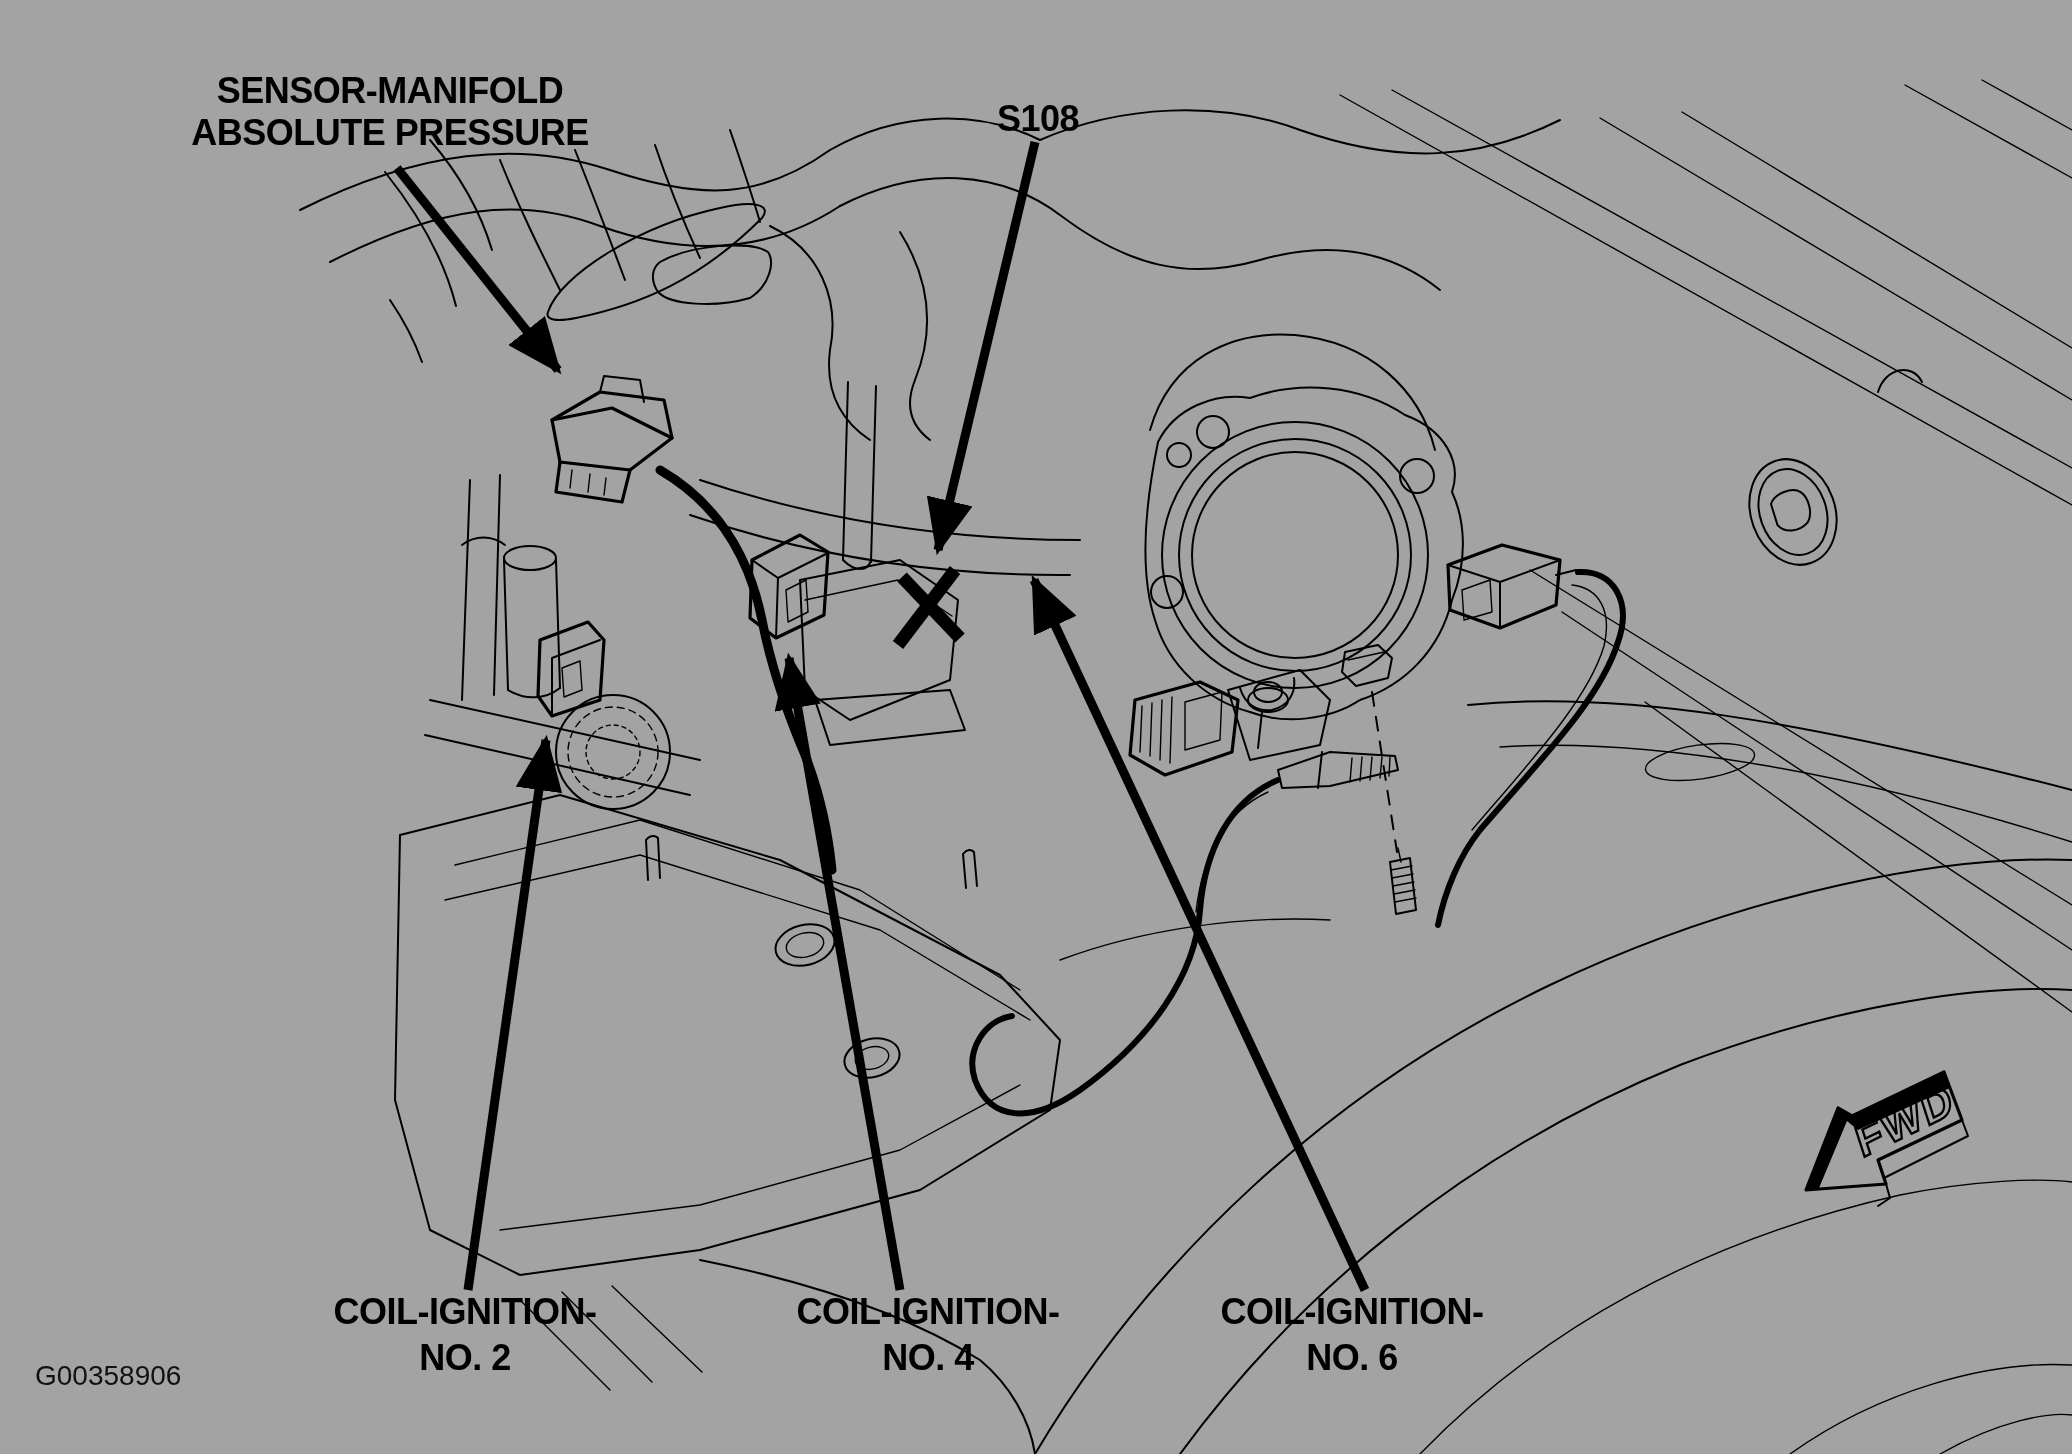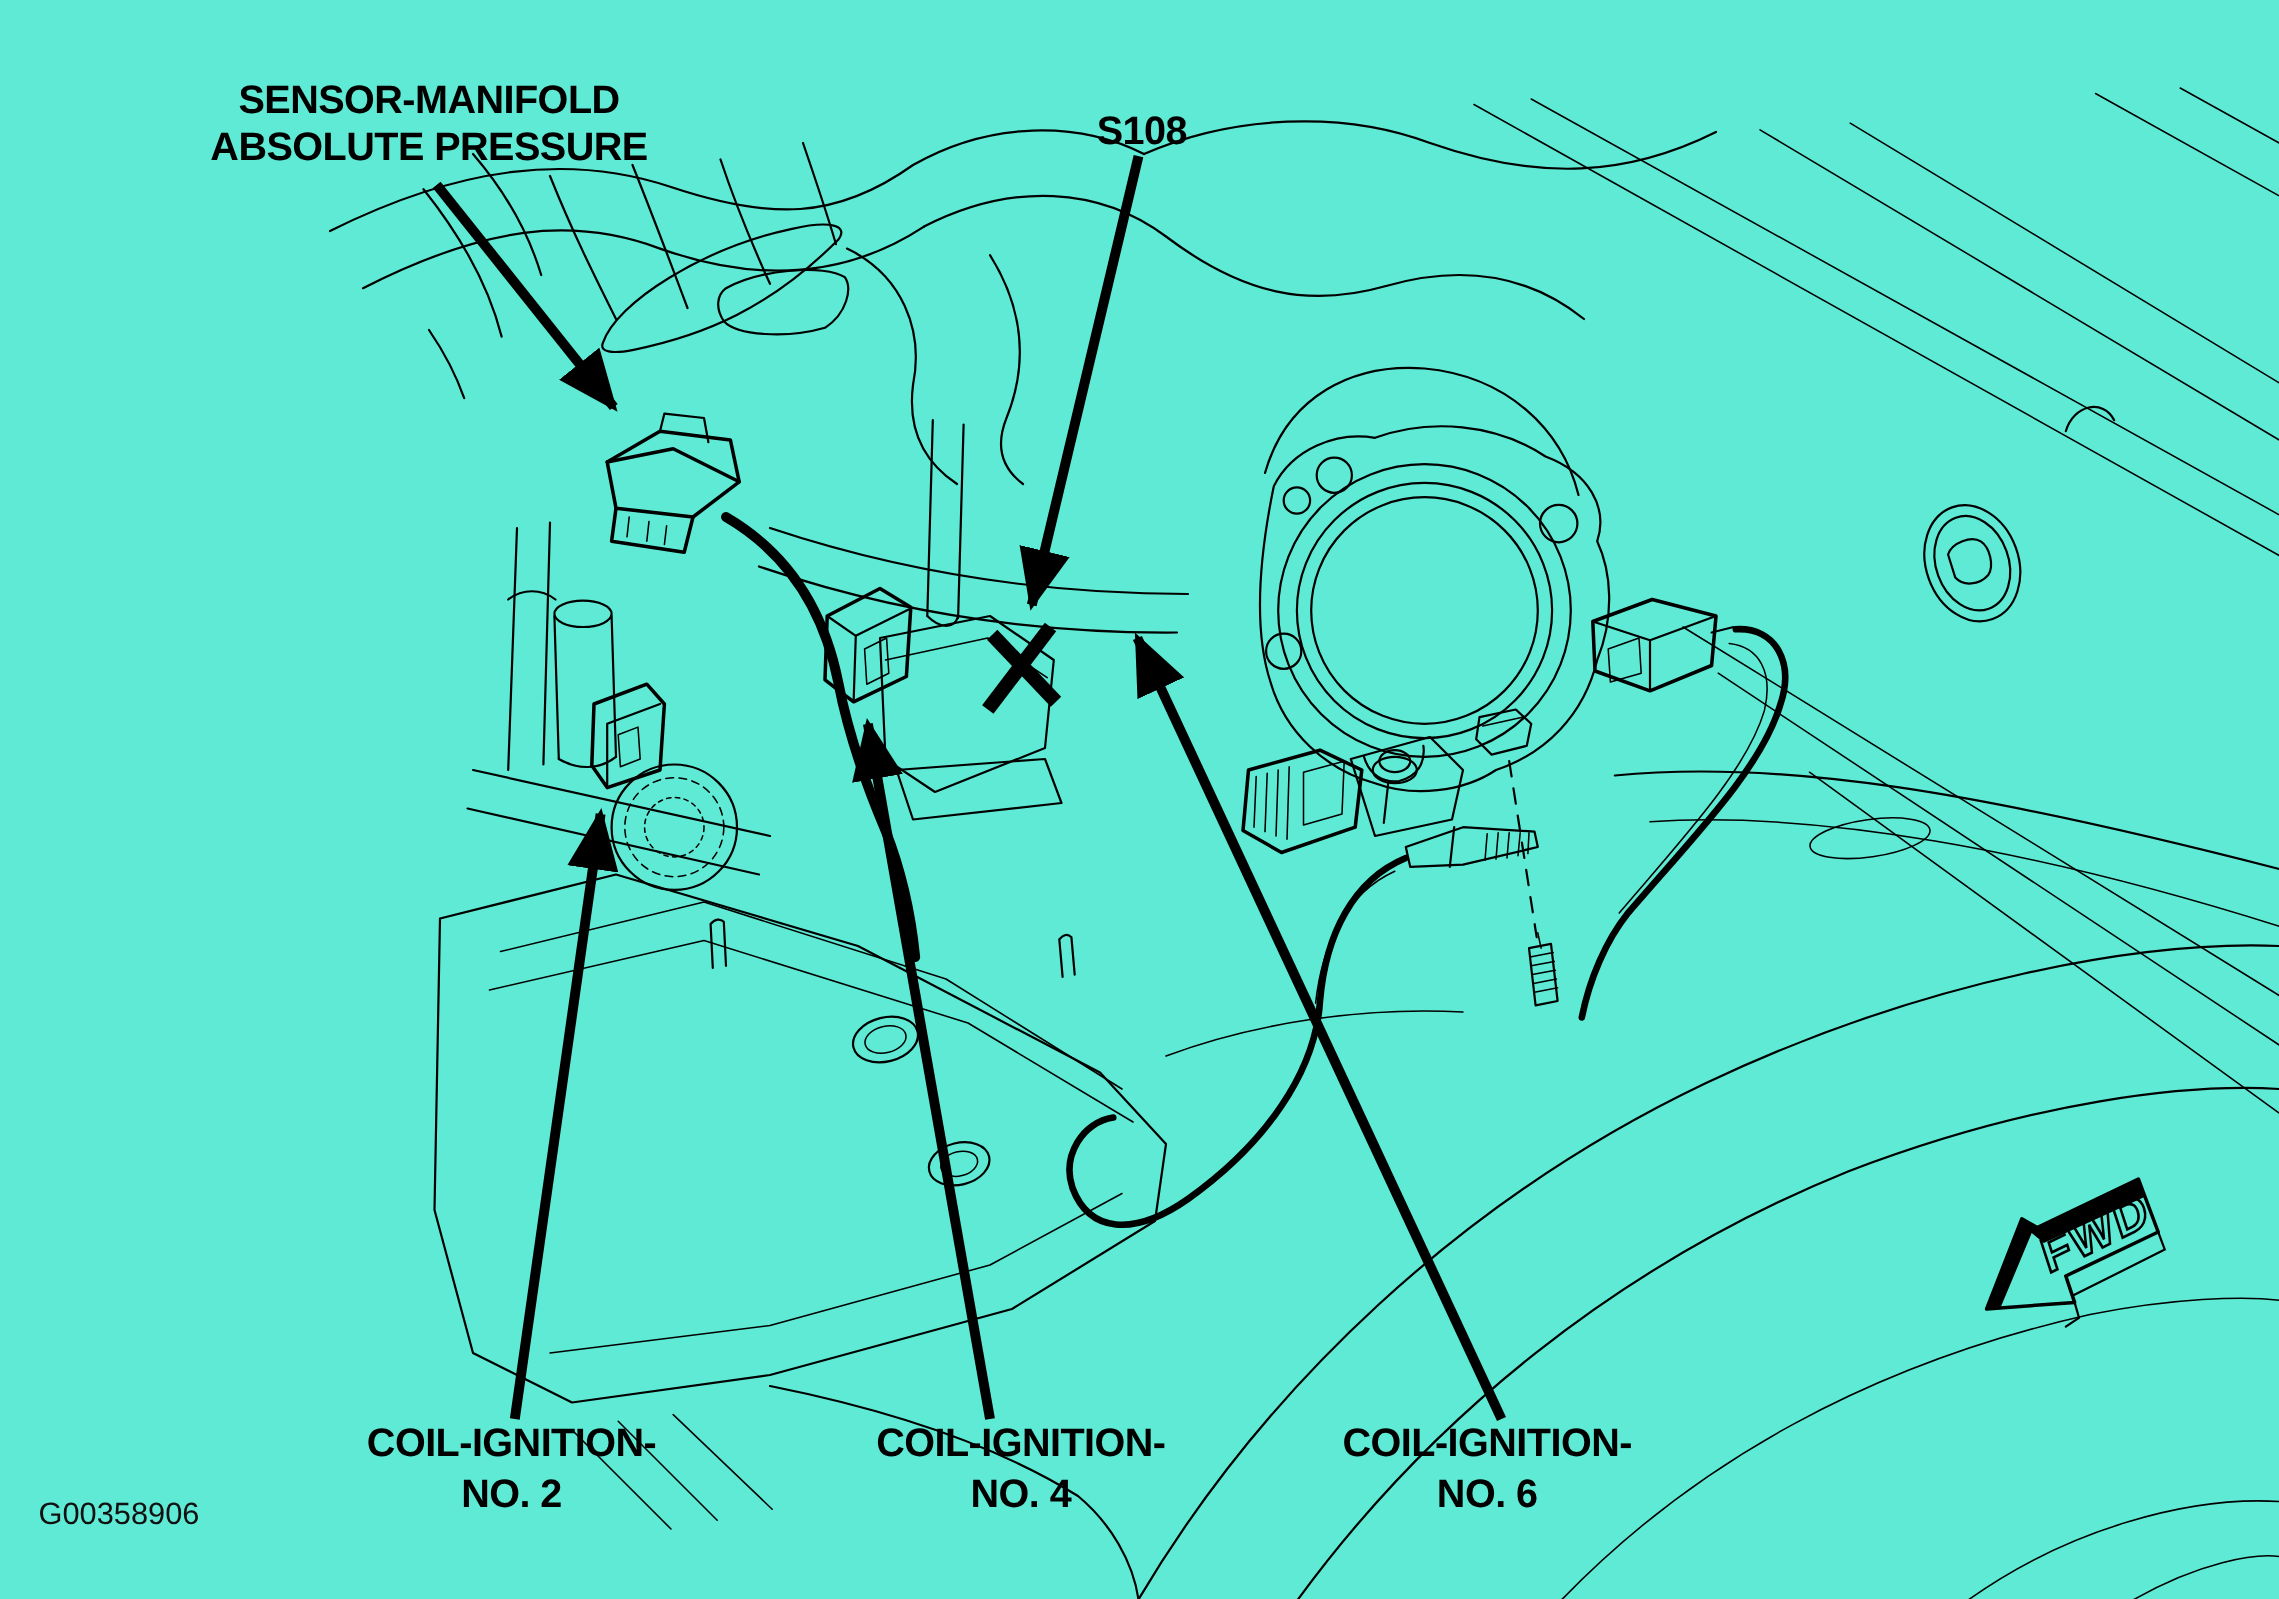--- a/index.html
+++ b/index.html
@@ -1,16 +1,16 @@
 <!DOCTYPE html>
 <html><head>
 <meta charset="utf-8">
 <style>
   html,body{margin:0;padding:0;background:#ffffff;}
-  .stage{position:relative;width:2072px;height:1454px;background:#5eead4;overflow:hidden;
+  .stage{position:relative;width:2072px;height:1454px;background:#a3a3a3;overflow:hidden;
          font-family:"Liberation Sans", sans-serif;}
   svg{display:block;}
   .ln{fill:none;stroke:#000;stroke-width:2;stroke-linecap:round;stroke-linejoin:round;}
   .ln-thin{fill:none;stroke:#000;stroke-width:1.4;stroke-linecap:round;stroke-linejoin:round;}
   .ln-bold{fill:none;stroke:#000;stroke-width:3.2;stroke-linecap:round;stroke-linejoin:round;}
   .wire{fill:none;stroke:#000;stroke-width:9;stroke-linecap:round;}
   .wire2{fill:none;stroke:#000;stroke-width:6;stroke-linecap:round;}
   .callout-arrow{fill:none;stroke:#000;stroke-width:9;stroke-linecap:butt;}
   .callout-text{font-family:"Liberation Sans", sans-serif;font-weight:bold;font-size:36px;
                 letter-spacing:-0.5px;fill:#000;text-anchor:middle;}

